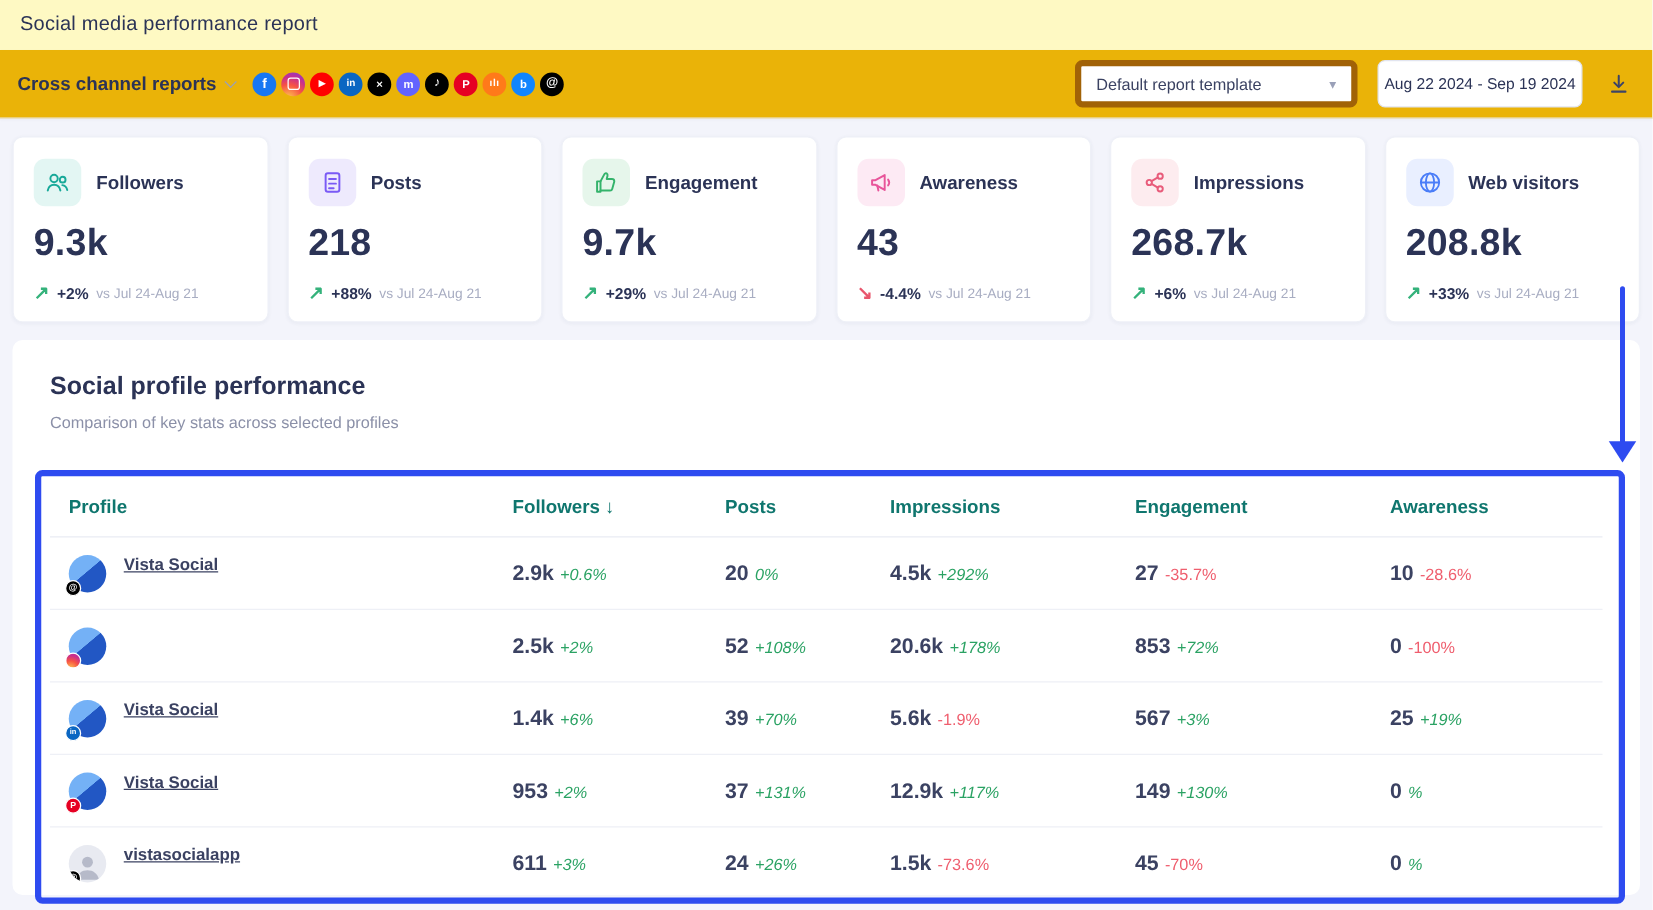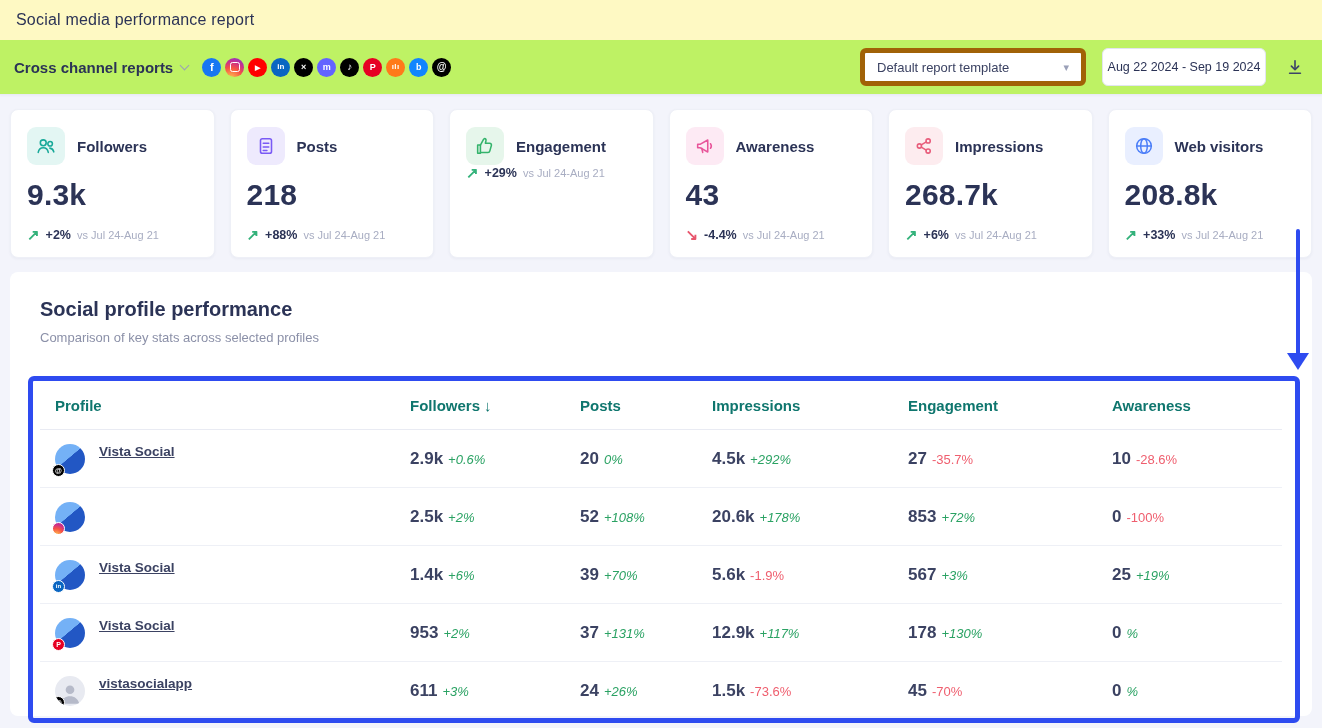--- a/index.html
+++ b/index.html
@@ -5,21 +5,21 @@
   * { box-sizing: border-box; margin: 0; padding: 0; }
   html,body { width:1322px; height:728px; overflow:hidden; }
   body { font-family: "Liberation Sans", sans-serif; background:#f3f4fb; color:#2e3a5c; }
   .page { position:relative; width:1322px; height:728px; overflow:hidden; }
 
   
   .topbar { height:40px; background:#fef9c3; display:flex; align-items:center; padding:0 16px; }
   .topbar .title { font-size:16px; font-weight:500; color:#2b3356; letter-spacing:.2px; }
 
   
-  .toolbar { height:55px; background:#bef264; display:flex; align-items:center; padding:0 14px; border-bottom:1px solid #e9ebf4; box-shadow:0 1px 2px rgba(45,55,100,.04); }
+  .toolbar { height:55px; background:#eab308; display:flex; align-items:center; padding:0 14px; border-bottom:1px solid #e9ebf4; box-shadow:0 1px 2px rgba(45,55,100,.04); }
   .section-label { font-size:15px; font-weight:bold; color:#2b3356; display:flex; align-items:center; gap:8px; cursor:pointer; }
   .chev { width:7px; height:7px; border-right:1.8px solid #9aa0b8; border-bottom:1.8px solid #9aa0b8; transform:rotate(45deg); margin-top:-4px; }
   .nets { display:flex; gap:4px; margin-left:14px; align-items:center; }
   .net { width:19px; height:19px; border-radius:50%; color:#fff; font-size:9px; font-weight:bold; display:flex; align-items:center; justify-content:center; cursor:pointer; line-height:1; }
   .net-facebook { background:#1877f2; font-size:11px; }
   .net-instagram { background:radial-gradient(circle at 30% 110%, #fdcb52 0%, #f75244 45%, #c72e8f 70%, #7a3ddb 100%); position:relative; }
   .net-instagram::after { content:""; width:8px; height:8px; border:1.4px solid #fff; border-radius:2.5px; }
   .net-youtube { background:#ff0000; font-size:7px; }
   .net-linkedin { background:#0a66c2; font-size:8px; }
   .net-x { background:#000; font-size:9px; }
@@ -179,20 +179,21 @@
     <div class="card">
       <div class="card-head">
         <span class="card-icon ci-engagement">
           <svg width="22" height="22" viewBox="0 0 24 24" fill="none" stroke="currentColor" stroke-width="1.7" stroke-linecap="round" stroke-linejoin="round">
               <path d="M4 11h3v9H4z"></path>
               <path d="M7 11l3.4-6.3c.4-.7 1.2-1 1.9-.6.7.4 1 1.2.8 2L12.4 9H17c1.1 0 2 .9 2 2 0 .2 0 .4-.1.6l-1.7 6c-.2.8-1 1.4-1.9 1.4H7"></path>
             </svg>
         </span>
         <span class="card-label">Engagement</span>
       </div>
+      <div class="card-value">9.7k</div>
       <div class="card-foot">
         <span class="trend up">↗</span>
         <span class="pct-main">+29%</span>
         <span class="cmp">vs Jul 24-Aug 21</span>
       </div>
     </div>
 
     <div class="card">
       <div class="card-head">
         <span class="card-icon ci-awareness">
@@ -311,21 +312,21 @@
       <div class="tgrid trow">
         <div class="profile-cell">
           <span class="avatar vista">
               <span class="badge badge-pinterest">P</span>
             </span>
           <a class="pname">Vista Social</a>
         </div>
         <div><span class="val">953</span><span class="pct pos">+2%</span></div>
         <div><span class="val">37</span><span class="pct pos">+131%</span></div>
         <div><span class="val">12.9k</span><span class="pct pos">+117%</span></div>
-        <div><span class="val">178</span><span class="pct pos">+130%</span></div>
+        <div><span class="val">149</span><span class="pct pos">+130%</span></div>
         <div><span class="val">0</span><span class="pct pos">%</span></div>
       </div>
 
       <div class="tgrid trow">
         <div class="profile-cell">
           <span class="avatar person">
             <svg width="26" height="26" viewBox="0 0 24 24">
                 <circle cx="12" cy="9" r="4" fill="#b6bac9"></circle>
                 <path d="M3.5 22c1-4.6 4.4-7 8.5-7s7.5 2.4 8.5 7z" fill="#b6bac9"></path>
               </svg>

